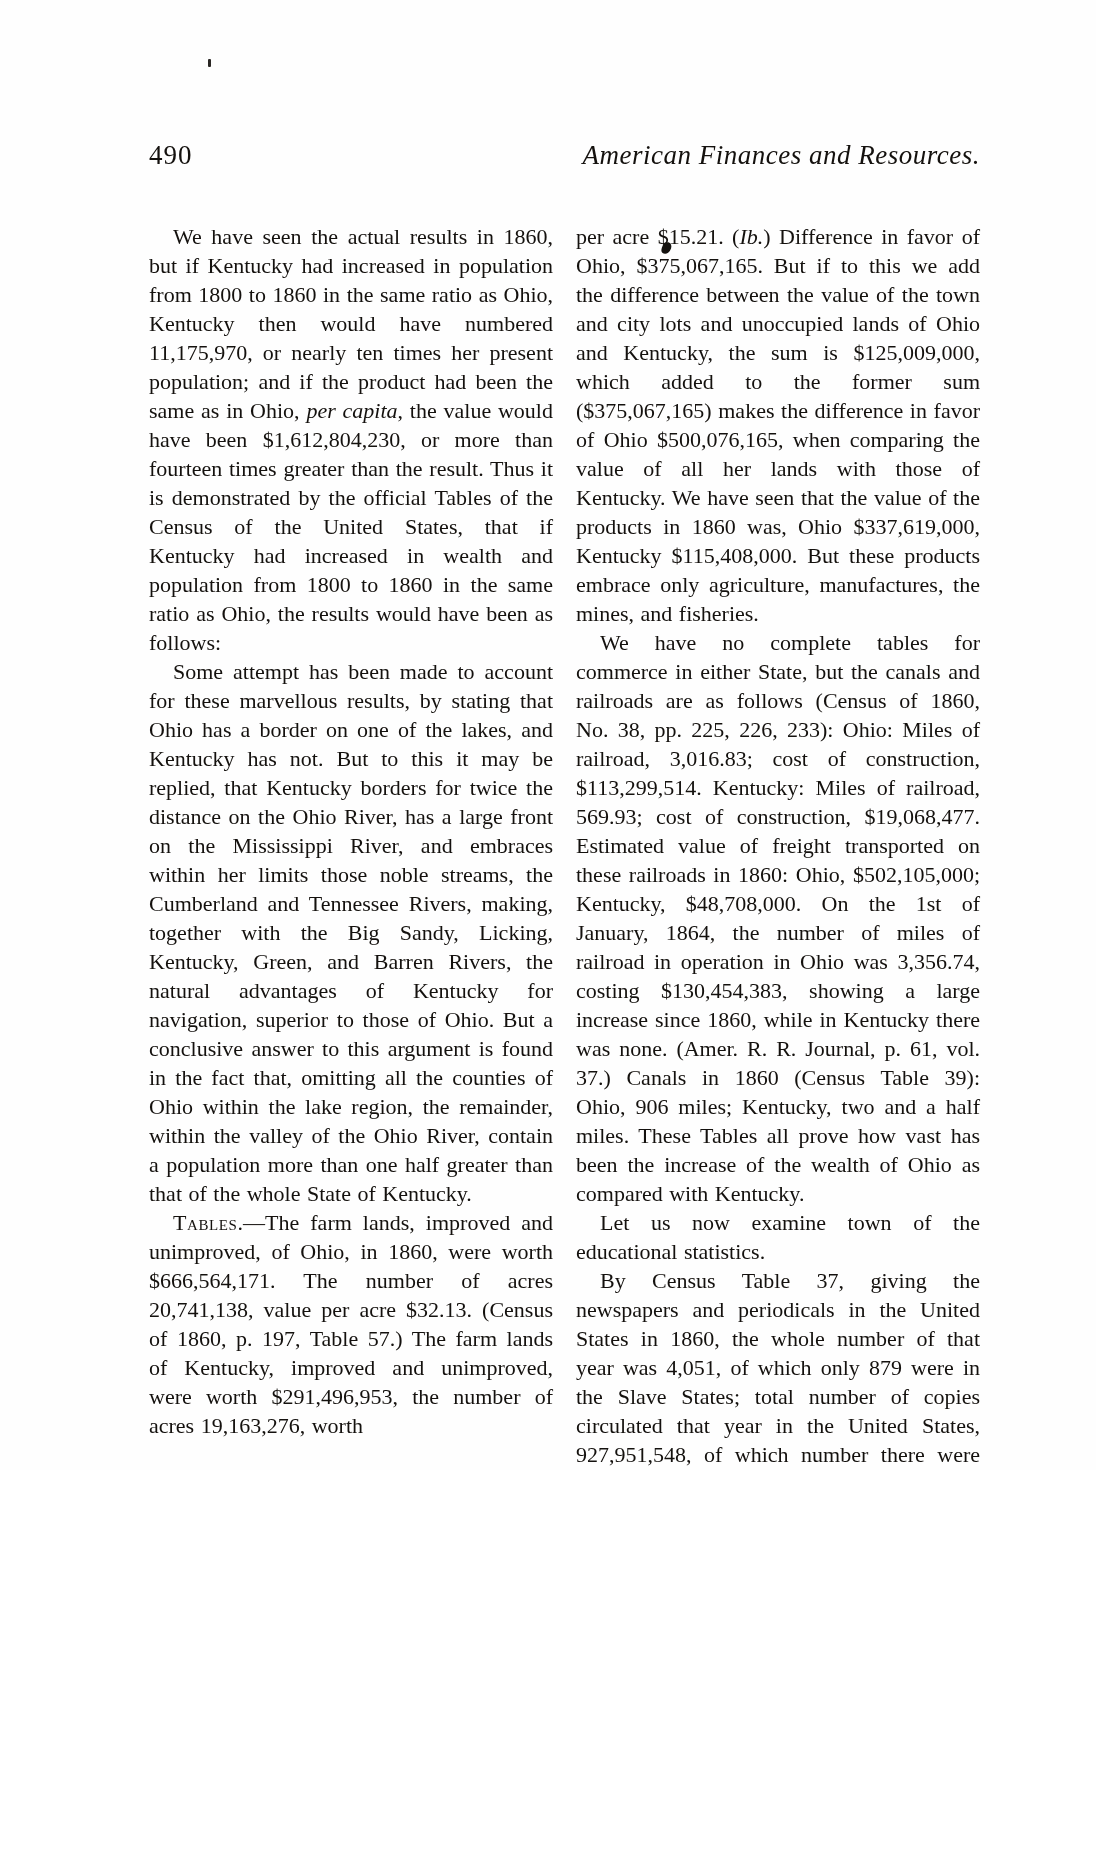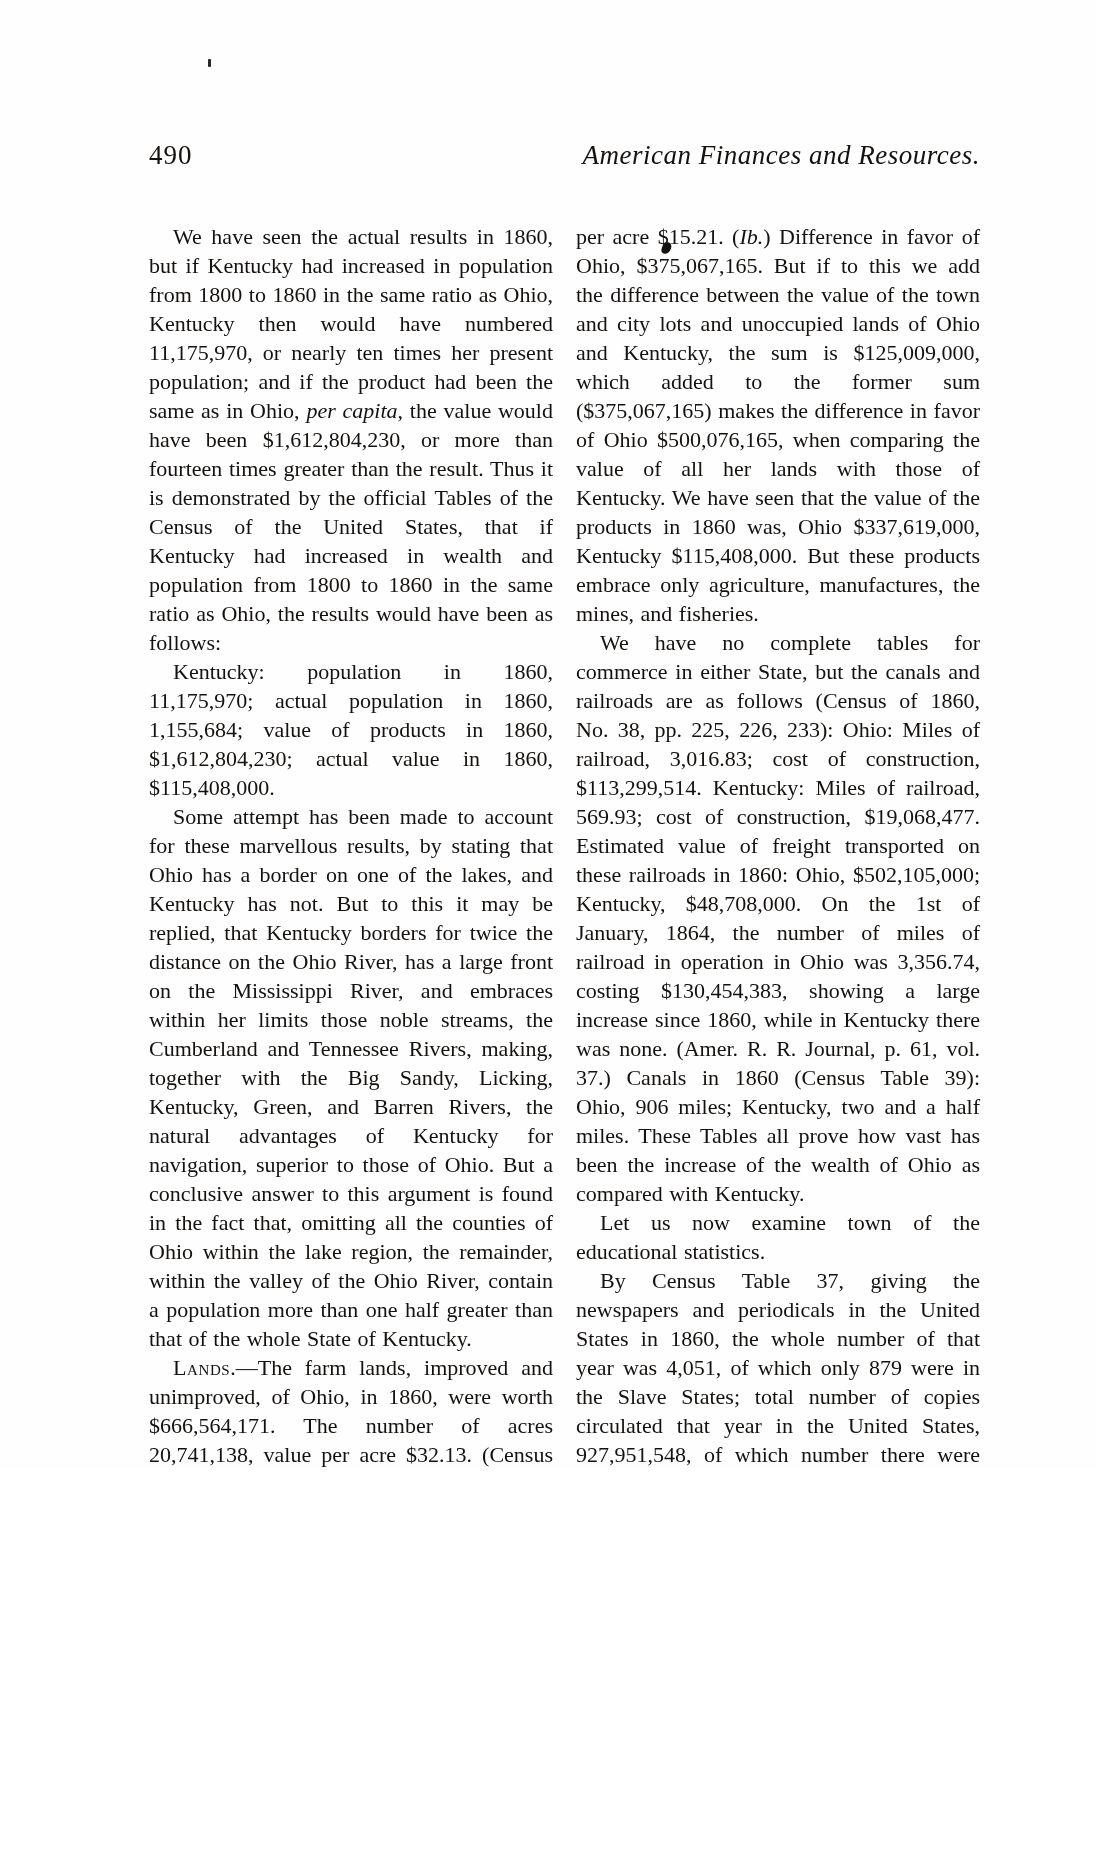--- a/index.html
+++ b/index.html
@@ -94,23 +94,22 @@
   <div class="paper-speck"></div>
 
   <div class="running-head">
     <div class="page-number">490</div>
     <div class="head-title">American Finances and Resources.</div>
   </div>
 
   <div class="text-block">
     <div class="col">
         <p class="para indent"><span>We have seen the actual results in 1860, but if Kentucky had increased in population from 1800 to 1860 in the same ratio as Ohio, Kentucky then would have numbered 11,175,970, or nearly ten times her present population; and if the product had been the same as in Ohio, </span><i>per capita</i><span>, the value would have been $1,612,804,230, or more than fourteen times greater than the result.  Thus it is demonstrated by the official Tables of the Census of the United States, that if Kentucky had increased in wealth and population from 1800 to 1860 in the same ratio as Ohio, the results would have been as follows:</span></p>
-        <p class="para indent"><span>Kentucky: population in 1860, 11,175,970; actual population in 1860, 1,155,684; value of products in 1860, $1,612,804,230; actual value in 1860, $115,408,000.</span></p>
         <p class="para indent"><span>Some attempt has been made to account for these marvellous results, by stating that Ohio has a border on one of the lakes, and Kentucky has not.  But to this it may be replied, that Kentucky borders for twice the distance on the Ohio River, has a large front on the Mississippi River, and embraces within her limits those noble streams, the Cumberland and Tennessee Rivers, making, together with the Big Sandy, Licking, Kentucky, Green, and Barren Rivers, the natural advantages of Kentucky for navigation, superior to those of Ohio.  But a conclusive answer to this argument is found in the fact that, omitting all the counties of Ohio within the lake region, the remainder, within the valley of the Ohio River, contain a population more than one half greater than that of the whole State of Kentucky.</span></p>
-        <p class="para indent"><span class="sc">Lands</span><span>.—The farm lands, improved and unimproved, of Ohio, in 1860, were worth $666,564,171.  The number of acres 20,741,138, value per acre $32.13. (Census of 1860, p. 197, Table 57.)  The farm lands of Kentucky, improved and unimproved, were worth $291,496,953, the number of acres 19,163,276, worth</span></p>
+        <p class="para indent"><span class="sc">Tables</span><span>.—The farm lands, improved and unimproved, of Ohio, in 1860, were worth $666,564,171.  The number of acres 20,741,138, value per acre $32.13. (Census of 1860, p. 197, Table 57.)  The farm lands of Kentucky, improved and unimproved, were worth $291,496,953, the number of acres 19,163,276, worth</span></p>
       </div>
     <div class="col">
         <p class="para"><span>per acre  $15.21.  (</span><i>Ib.</i><span>)  Difference in favor of Ohio, $375,067,165.  But if to this we add the difference between the value of the town and city lots and unoccupied lands of Ohio and Kentucky, the sum is $125,009,000, which added to the former sum ($375,067,165) makes the difference in favor of Ohio $500,076,165, when comparing the value of all her lands with those of Kentucky.  We have seen that the value of the products in 1860 was, Ohio $337,619,000, Kentucky $115,408,000.  But these products embrace only agriculture, manufactures, the mines, and fisheries.</span></p>
         <p class="para indent"><span>We have no complete tables for commerce in either State, but the canals and railroads are as follows (Census of 1860, No. 38, pp. 225, 226, 233): Ohio: Miles of railroad, 3,016.83; cost of construction, $113,299,514.  Kentucky: Miles of railroad, 569.93; cost of construction, $19,068,477.  Estimated value of freight transported on these railroads in 1860: Ohio, $502,105,000; Kentucky, $48,708,000.  On the 1st of January, 1864, the number of miles of railroad in operation in Ohio was 3,356.74, costing $130,454,383, showing a large increase since 1860, while in Kentucky there was none.  (Amer. R. R. Journal, p. 61, vol. 37.)  Canals in 1860 (Census Table 39): Ohio, 906 miles; Kentucky, two and a half miles. These Tables all prove how vast has been the increase of the wealth of Ohio as compared with Kentucky.</span></p>
         <p class="para indent"><span>Let us now examine town of the educational statistics.</span></p>
         <p class="para indent"><span>By Census Table 37, giving the newspapers and periodicals in the United States in 1860, the whole number of that year was 4,051, of which only 879 were in the Slave States; total number of copies circulated that year in the United States, 927,951,548, of which number there were circulated in the Slave States only 167,917,188.  This Table shows the total number of newspapers and periodicals published in Ohio in 1859 was 340, and the number</span></p>
       </div>
   </div>
 
   <div class="ink-blot"></div>

